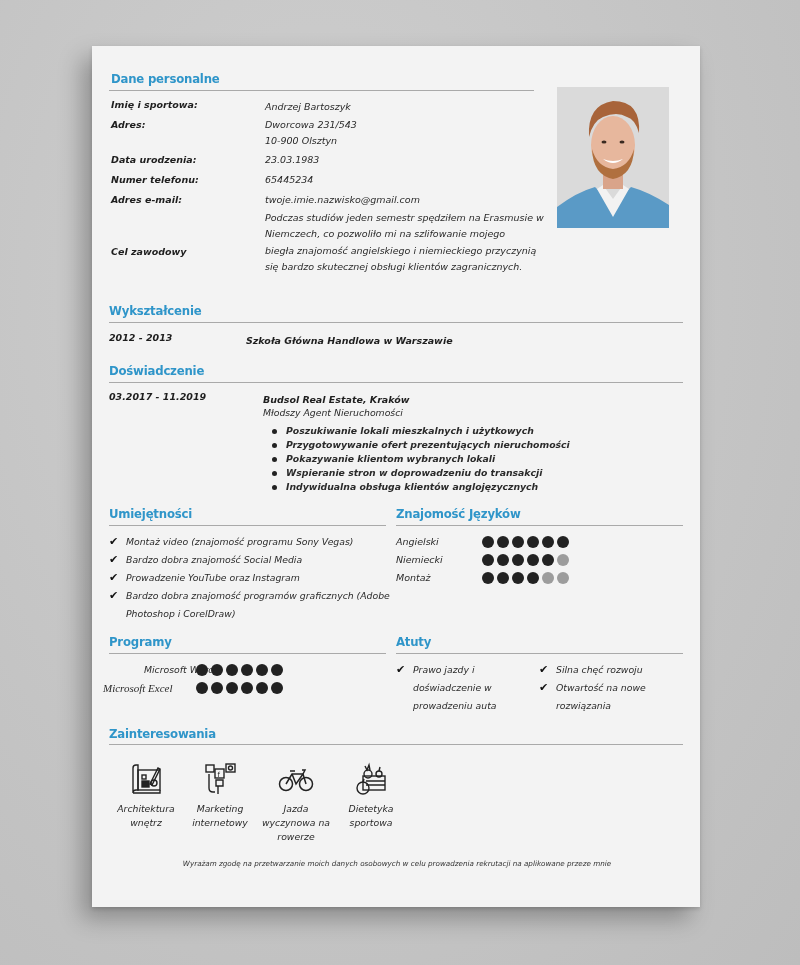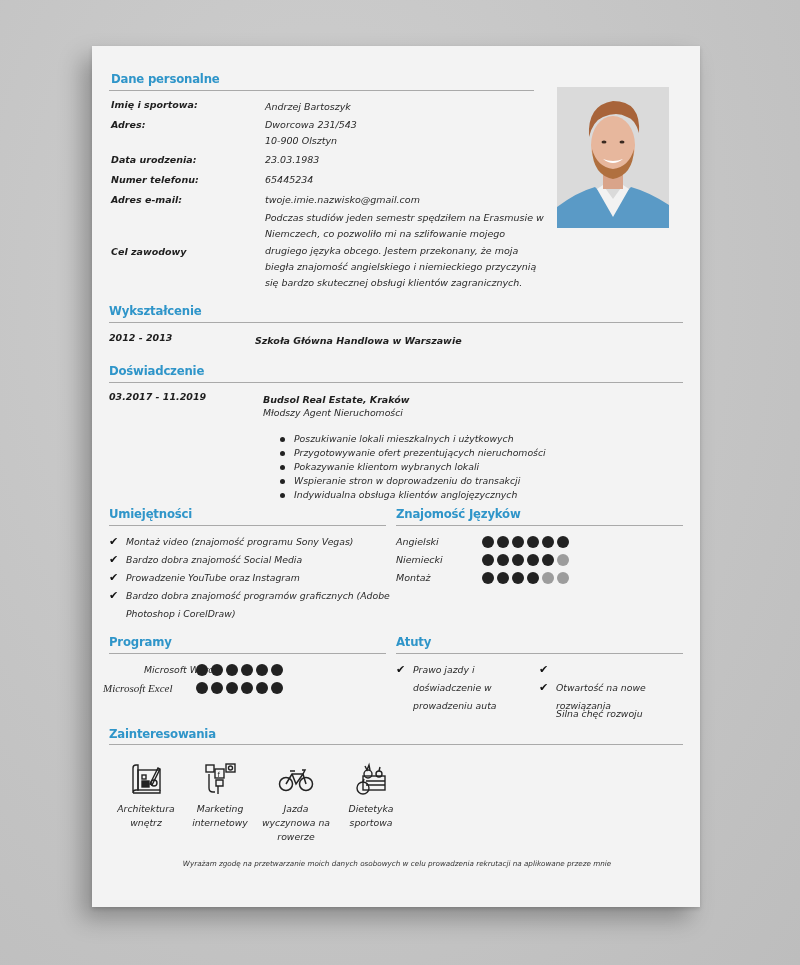--- a/index.html
+++ b/index.html
@@ -15,21 +15,21 @@
     box-shadow: -10px 12px 22px rgba(0,0,0,0.28), 0 2px 4px rgba(0,0,0,0.15);
   }
   .h {
     position:absolute; font-family:"DejaVu Sans Condensed","DejaVu Sans",sans-serif;
     font-weight:bold; font-size:13px; color:#2f95c9; letter-spacing:-0.2px;
   }
   .rule { position:absolute; height:1px; background:#a9a9a9; }
   .lbl { position:absolute; font-size:9.5px; font-weight:bold; font-style:italic; color:#1e1e1e; }
   .val { position:absolute; font-size:9.5px; font-style:italic; color:#2a2a2a; }
   .para { position:absolute; font-size:9.5px; font-style:italic; color:#2a2a2a; line-height:16.3px; }
-  ul.bul { position:absolute; margin:12px; padding:0; list-style:none; }
+  ul.bul { position:absolute; margin:4px; padding:0; list-style:none;font-weight:bold; }
   ul.bul li { position:relative; padding-left:20px; font-size:9.3px; font-style:italic; color:#2a2a2a; height:14px; line-height:14px; }
   ul.bul li .dot { position:absolute; left:6px; top:5px; width:5px; height:5px; border-radius:50%; background:#222; }
   .check { display:inline-block; width:12px; font-style:normal; font-weight:bold; color:#111; font-size:11px; }
   .chkrow { position:absolute; font-size:9.3px; font-style:italic; color:#2a2a2a; line-height:18px; }
   .chkrow .txt { position:absolute; left:17px; top:0; }
   .chkrow .check { position:absolute; left:0; top:0; }
   .dots { position:absolute; display:flex; gap:3px; }
   .dots span { width:12px; height:12px; border-radius:50%; background:#222; }
   .dots span.off { background:#9c9c9c; }
   .photo {
@@ -62,21 +62,20 @@
   <div class="lbl" style="left:19px;top:128px;">Numer telefonu:</div>
   <div class="val" style="left:173px;top:128px;">65445234</div>
 
   <div class="lbl" style="left:19px;top:148px;">Adres e-mail:</div>
   <div class="val" style="left:173px;top:148px;">twoje.imie.nazwisko@gmail.com</div>
 
   <div class="lbl" style="left:19px;top:200px;">Cel zawodowy</div>
   <div class="para" style="left:173px;top:164px;width:290px;">
     <div>Podczas studiów jeden semestr spędziłem na Erasmusie w</div>
     <div>Niemczech, co pozwoliło mi na szlifowanie mojego</div>
-    <div>drugiego języka obcego. Jestem przekonany, że moja</div>
     <div>biegła znajomość angielskiego i niemieckiego przyczynią</div>
     <div>się bardzo skutecznej obsługi klientów zagranicznych.</div>
   </div>
 
   <div class="photo" title="Zdjęcie kandydata">
     <svg width="112" height="141" viewBox="0 0 112 141">
       <rect width="112" height="141" fill="#dadada"></rect>
 
       <path d="M0 120 Q20 105 38 100 L56 118 L74 100 Q92 105 112 118 L112 141 L0 141 Z" fill="#5a9ac6"></path>
       <path d="M40 102 L56 130 L72 102 L66 98 L56 112 L46 98 Z" fill="#f2f2f2"></path>
@@ -92,21 +91,21 @@
       <ellipse cx="47" cy="55" rx="2.5" ry="1.5" fill="#3a2a20"></ellipse>
       <ellipse cx="65" cy="55" rx="2.5" ry="1.5" fill="#3a2a20"></ellipse>
 
       <path d="M32 50 Q30 18 56 14 Q84 14 82 46 Q78 32 70 30 Q60 24 46 30 Q36 34 32 50 Z" fill="#a8643a"></path>
     </svg>
   </div>
 
   <div class="h" style="left:17px;top:257px;">Wykształcenie</div>
   <div class="rule" style="left:17px;top:276px;width:574px;"></div>
   <div class="lbl" style="left:17px;top:286px;">2012 - 2013</div>
-  <div class="lbl" style="left:163px;top:289px;">Szkoła Główna Handlowa w Warszawie</div>
+  <div class="lbl" style="left:154px;top:289px;">Szkoła Główna Handlowa w Warszawie</div>
 
   <div class="h" style="left:17px;top:317px;">Doświadczenie</div>
   <div class="rule" style="left:17px;top:336px;width:574px;"></div>
   <div class="lbl" style="left:17px;top:345px;">03.2017 - 11.2019</div>
   <div class="lbl" style="left:171px;top:348px;">Budsol Real Estate, Kraków</div>
   <div class="val" style="left:171px;top:361px;font-size:9.3px;">Młodszy Agent Nieruchomości</div>
   <ul class="bul" style="left:170px;top:374px;">
     <li><span class="dot"></span><span>Poszukiwanie lokali mieszkalnych i użytkowych</span></li>
     <li><span class="dot"></span><span>Przygotowywanie ofert prezentujących nieruchomości</span></li>
     <li><span class="dot"></span><span>Pokazywanie klientom wybranych lokali</span></li>
@@ -185,21 +184,21 @@
     </div>
 
   <div class="h" style="left:304px;top:588px;">Atuty</div>
   <div class="rule" style="left:304px;top:607px;width:287px;"></div>
   <div class="chkrow" style="left:304px;top:615px;width:130px;height:54px;">
       <span class="check">✔</span>
       <span class="txt"><span>Prawo jazdy i</span><br><span>doświadczenie w</span><br><span>prowadzeniu auta</span></span>
     </div>
   <div class="chkrow" style="left:447px;top:615px;width:140px;height:18px;">
       <span class="check">✔</span>
-      <span class="txt" style="white-space:nowrap;margin-top:44px;">Silna chęć rozwoju</span>
+      <span class="txt" style="white-space:nowrap;">Silna chęć rozwoju</span>
     </div>
   <div class="chkrow" style="left:447px;top:633px;width:140px;height:36px;">
       <span class="check">✔</span>
       <span class="txt" style="white-space:nowrap;"><span>Otwartość na nowe</span><br><span>rozwiązania</span></span>
     </div>
 
   <div class="h" style="left:17px;top:680px;">Zainteresowania</div>
   <div class="rule" style="left:17px;top:698px;width:574px;"></div>
 
   <div class="interest" style="left:14px;top:716px;">

